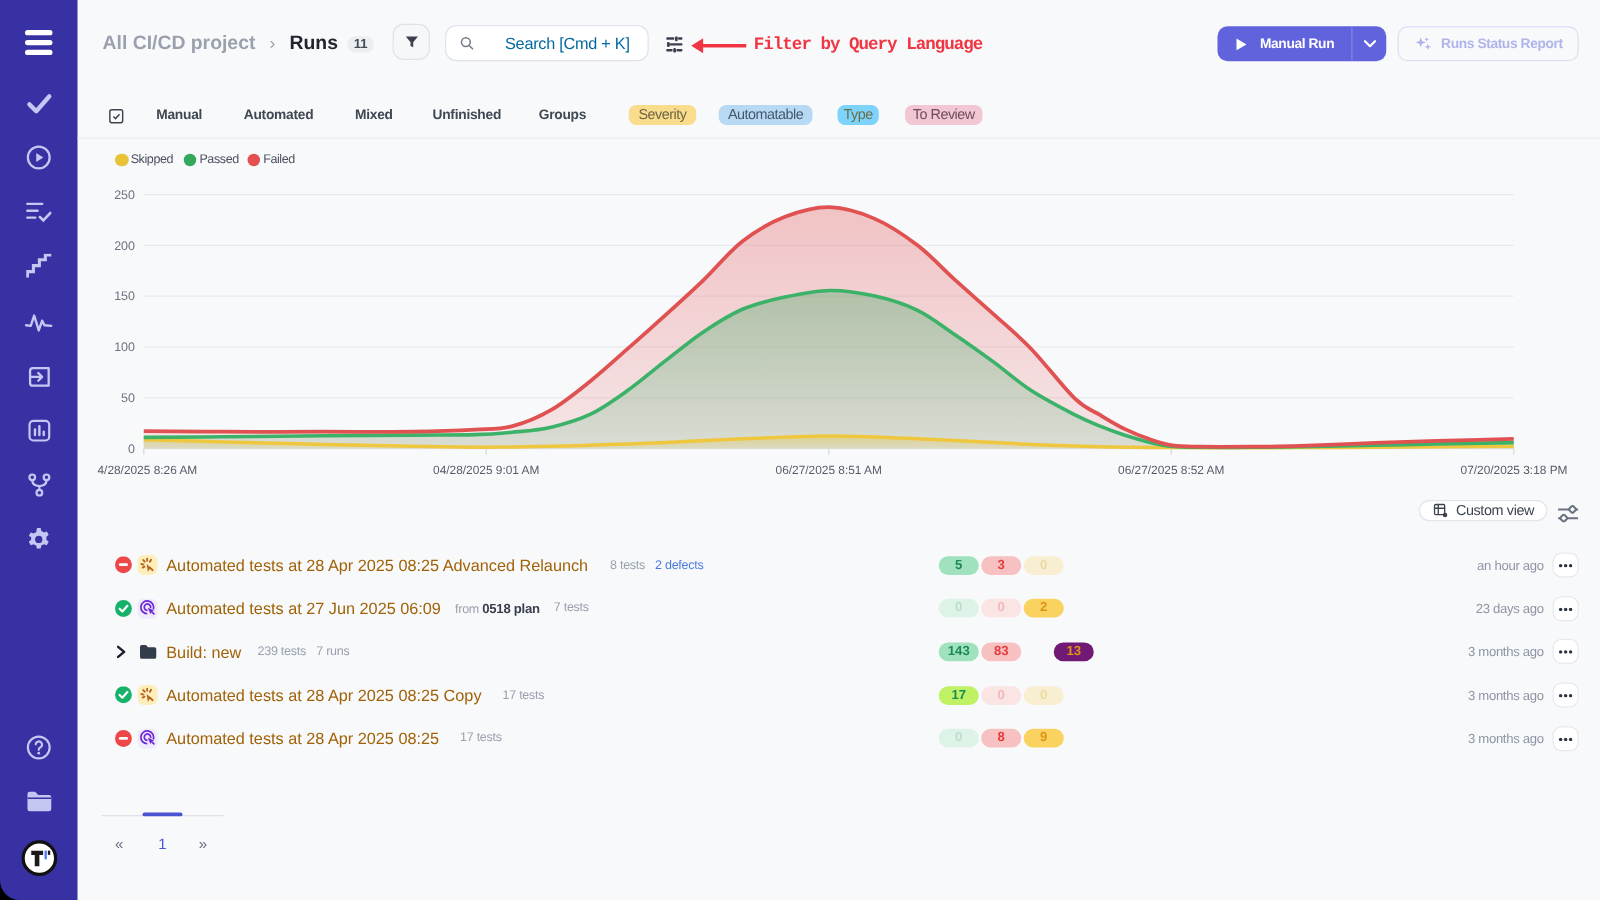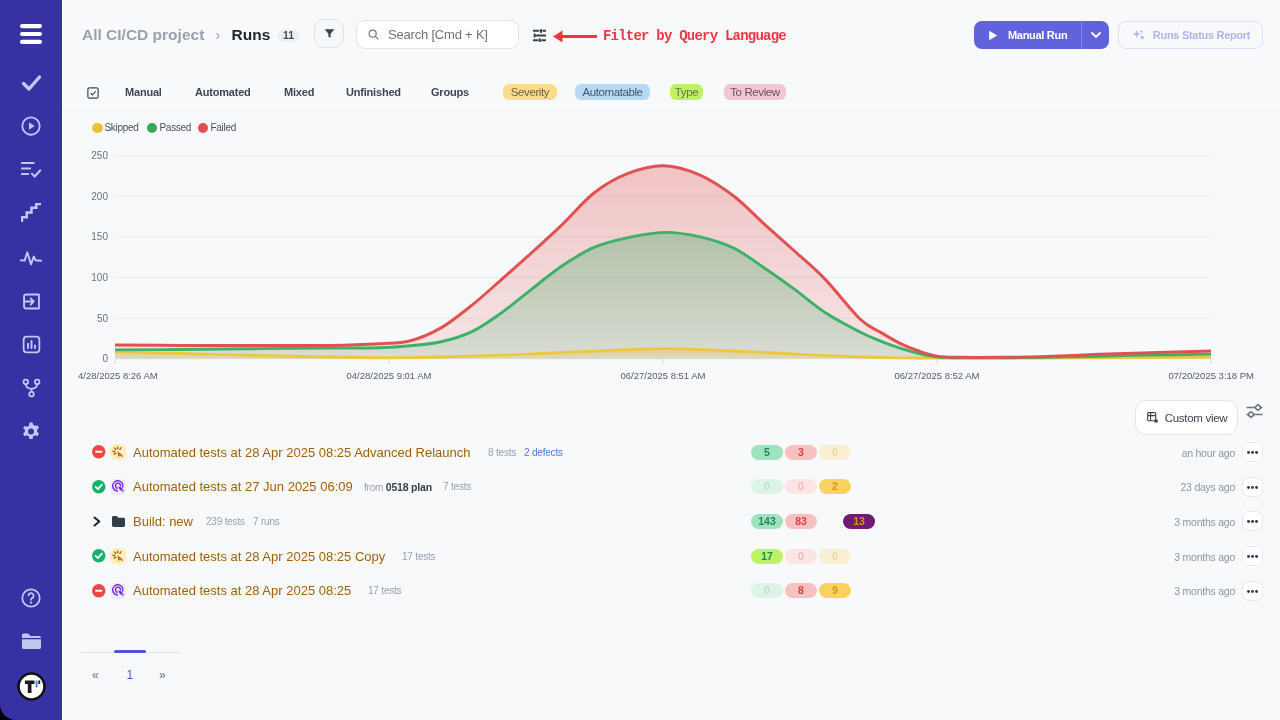--- a/index.html
+++ b/index.html
@@ -11,21 +11,21 @@
   .sicon { position:absolute; left:0; width:62px; display:flex; justify-content:center; }
   #crumb { position:absolute; left:82px; top:26px; font-size:15.5px; font-weight:700; color:#9aa1ad; white-space:nowrap; }
   #crumb .sep { color:#9aa1ad; font-weight:400; margin:0 7px; font-size:14px; }
   #crumb .cur { color:#20252e; }
   #badge11 { position:absolute; left:278px; top:29px; background:#eceef1; color:#444b57; font-size:10.5px;
              font-weight:700; border-radius:6px; width:21px; height:13px; line-height:13px; text-align:center; }
   #btn-funnel { position:absolute; left:314px; top:19px; width:30px; height:29px; background:#f6f7f9;
                 border:1px solid #dfe3e9; border-radius:9px; display:flex; align-items:center; justify-content:center; }
   #searchbox { position:absolute; left:356px; top:20px; width:163px; height:29px; background:#fff;
                border:1px solid #e0e4ea; border-radius:9px; display:flex; align-items:center; padding-left:10px; }
-  #searchbox span { color:#737373; font-size:13px; letter-spacing:-0.2px; margin-left:8px; }
+  #searchbox span { color:#0369a1; font-size:13px; letter-spacing:-0.2px; margin-left:24px; }
   #annot { position:absolute; left:603px; top:28px; font-family:"Liberation Mono", monospace;
            font-weight:700; font-size:14px; color:#ef3642; letter-spacing:-0.78px; white-space:nowrap; }
   #btn-run { position:absolute; left:974px; top:21px; height:28px; background:#6163dc; border-radius:8px;
              display:flex; align-items:center; color:#fff; font-size:11px; letter-spacing:-0.3px; font-weight:700; }
   #btn-run .main { display:flex; align-items:center; padding:0 14px 0 14px; height:28px; }
   #btn-run .main svg { margin-right:10px; }
   #btn-run .split { width:1px; height:28px; background:#8183e6; }
   #btn-run .dd { width:27px; height:28px; display:flex; align-items:center; justify-content:center; }
   #btn-report { position:absolute; left:1118px; top:21px; height:28px; width:145px; border:1px solid #dcdef5; border-radius:8px;
                 display:flex; align-items:center; justify-content:center; color:#b0b4ea; font-size:11px; letter-spacing:-0.3px;
@@ -38,21 +38,21 @@
   .dot { position:absolute; width:10.5px; height:10.5px; border-radius:50%; top:122.5px; }
   .leg { position:absolute; top:121.5px; font-size:10px; letter-spacing:-0.3px; color:#4a515e;text-align:right; }
   .row-title { font-size:13px; color:#a16207; white-space:nowrap; }
   .meta { font-size:10px; letter-spacing:-0.2px; color:#99a1ae; white-space:nowrap; }
   .pill { position:absolute; width:32px; height:15px; border-radius:8px; text-align:center;
           font-size:10.5px; font-weight:700; line-height:15px; }
   .time { position:absolute; font-size:10.5px; letter-spacing:-0.25px; color:#8e96a4; text-align:right; right:45px; }
   .dots-btn { position:absolute; left:1242px; width:21px; height:20px; background:#fff; border:1px solid #e7e9ee;
               border-radius:7px; display:flex; align-items:center; justify-content:center; }
   .emoji-ic { position:absolute; width:16px; height:16px; border-radius:5px; display:flex; align-items:center; justify-content:center; }
-  #btn-custom { position:absolute; left:1135px; top:400px; width:103px; height:35px; background:#fff; border:1px solid #e2e5ea;
+  #btn-custom { position:absolute; left:1135px; top:400px; width:103px; height:17px; background:#fff; border:1px solid #e2e5ea;
                 border-radius:11px; display:flex; align-items:center; justify-content:center; font-size:11.5px;
                 letter-spacing:-0.3px; font-weight:400; color:#3d4450; white-space:nowrap; }
   #pag-line { position:absolute; left:81px; top:652px; width:98px; height:1px; background:#dfe2e8; }
   #pag-active { position:absolute; left:114px; top:650px; width:32px; height:3px; background:#4b55d2; border-radius:2px; }
   .pag { position:absolute; top:668px; font-size:12px; color:#6a7280; }
 </style>
 </head>
 <body>
 
 <div id="corner"></div>
@@ -192,21 +192,21 @@
     <rect x="3.2" y="3.2" width="17.6" height="17.6" rx="2.5"></rect>
     <path d="M8 12.2l3 3 5.5-6"></path>
   </svg>
 <div class="tab" style="left:125px">Manual</div>
 <div class="tab" style="left:195px">Automated</div>
 <div class="tab" style="left:284px">Mixed</div>
 <div class="tab" style="left:346px">Unfinished</div>
 <div class="tab" style="left:431px">Groups</div>
 <div class="tag" style="left:503px;width:54px;background:#fadc8d;color:#6d6444">Severity</div>
 <div class="tag" style="left:575px;width:75px;background:#b7d9f4;color:#44586c">Automatable</div>
-<div class="tag" style="left:670px;width:33px;background:#bef264;color:#68704a">Type</div>
+<div class="tag" style="left:670px;width:33px;background:#7dd3fc;color:#68704a">Type</div>
 <div class="tag" style="left:724px;width:62px;background:#f2c6d3;color:#6d4f5c">To Review</div>
 <div id="tabsline"></div>
 
 <div class="dot" style="left:92px;background:#e7c337"></div>
 <div class="leg" style="left:104.5px">Skipped</div>
 <div class="dot" style="left:146.5px;background:#35a85c"></div>
 <div class="leg" style="left:159.5px">Passed</div>
 <div class="dot" style="left:197.5px;background:#e35050"></div>
 <div class="leg" style="left:210.5px">Failed</div>
 

